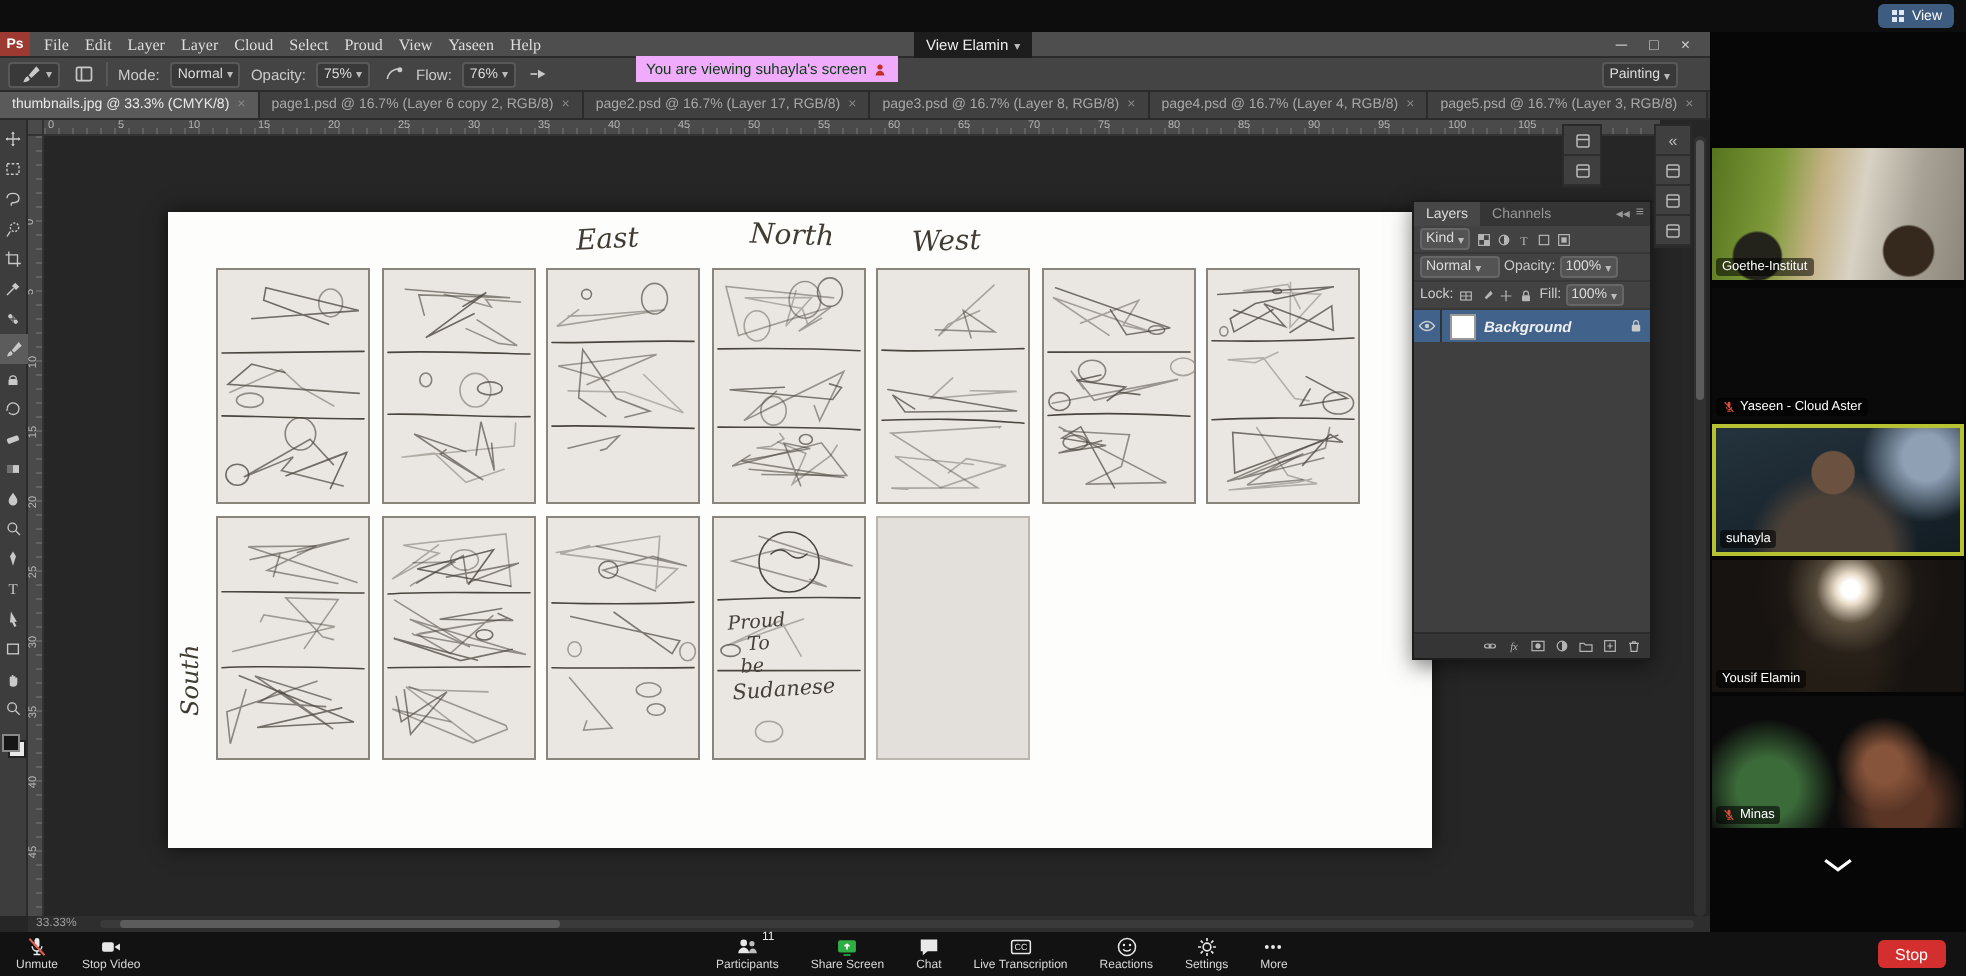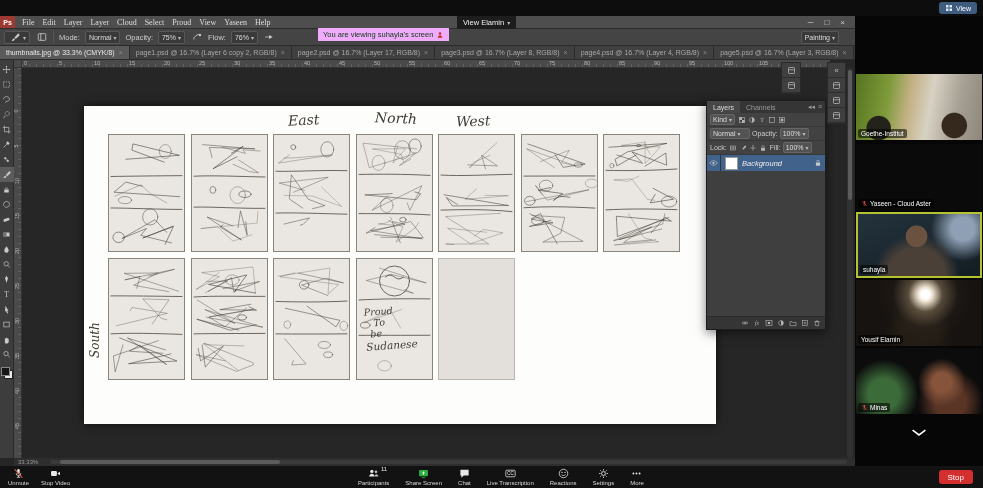--- a/index.html
+++ b/index.html
@@ -109,21 +109,21 @@
   .lp-winicons{margin-left:auto;display:flex;gap:3px;padding-right:3px;color:#999;font-size:7px;}
   .lp-row{height:13px;display:flex;align-items:center;gap:2px;padding:0 3px;border-bottom:1px solid #383838;}
   .sel{background:#535353;border:1px solid #666;border-radius:2px;height:9px;display:flex;align-items:center;padding:0 2px;gap:2px;color:#ddd;cursor:pointer;}
   .lp-icon{width:9px;height:9px;display:flex;align-items:center;justify-content:center;cursor:pointer;}
   .lp-icon svg{width:8px;height:8px}
   .lp-list{height:167px;background:#3f3f3f;}
   .layer-row{height:16px;display:flex;align-items:center;background:#41628b;color:#eee;cursor:pointer;}
   .eye-cell{width:13px;height:16px;border-right:1px solid #333;display:flex;align-items:center;justify-content:center;cursor:pointer;}
   .eye-cell svg{width:9px;height:6px}
   .thumb{width:11px;height:11px;background:#fff;border:1px solid #999;margin:0 4px;}
-  .lname{font-style:italic;font-size:7.5px;flex:1;}
+  .lname{font-style:italic;font-size:7.5px;flex:1;font-weight:bold;}
   .layer-lock{margin-right:4px;}
   .layer-lock svg{width:6px;height:8px}
   .lp-bottom{position:absolute;bottom:0;left:0;right:0;height:12px;background:#353535;display:flex;align-items:center;justify-content:flex-end;gap:3px;padding:0 4px;border-top:1px solid #2b2b2b;}
 
   .mini-dock{position:absolute;left:781px;top:46px;width:18px;background:#3f3f3f;border:1px solid #2a2a2a;}
   .right-dock{position:absolute;left:827px;top:46px;width:17px;background:#3f3f3f;border:1px solid #2a2a2a;}
   .dock-cell{width:100%;height:15px;display:flex;align-items:center;justify-content:center;color:#bbb;font-size:8px;cursor:pointer;border-bottom:1px solid #2e2e2e;box-sizing:border-box;}
   .dock-cell svg{width:9px;height:9px}
 
   .vscroll{position:absolute;left:847px;top:52px;width:6px;height:390px;background:#313131;border-radius:3px;}

